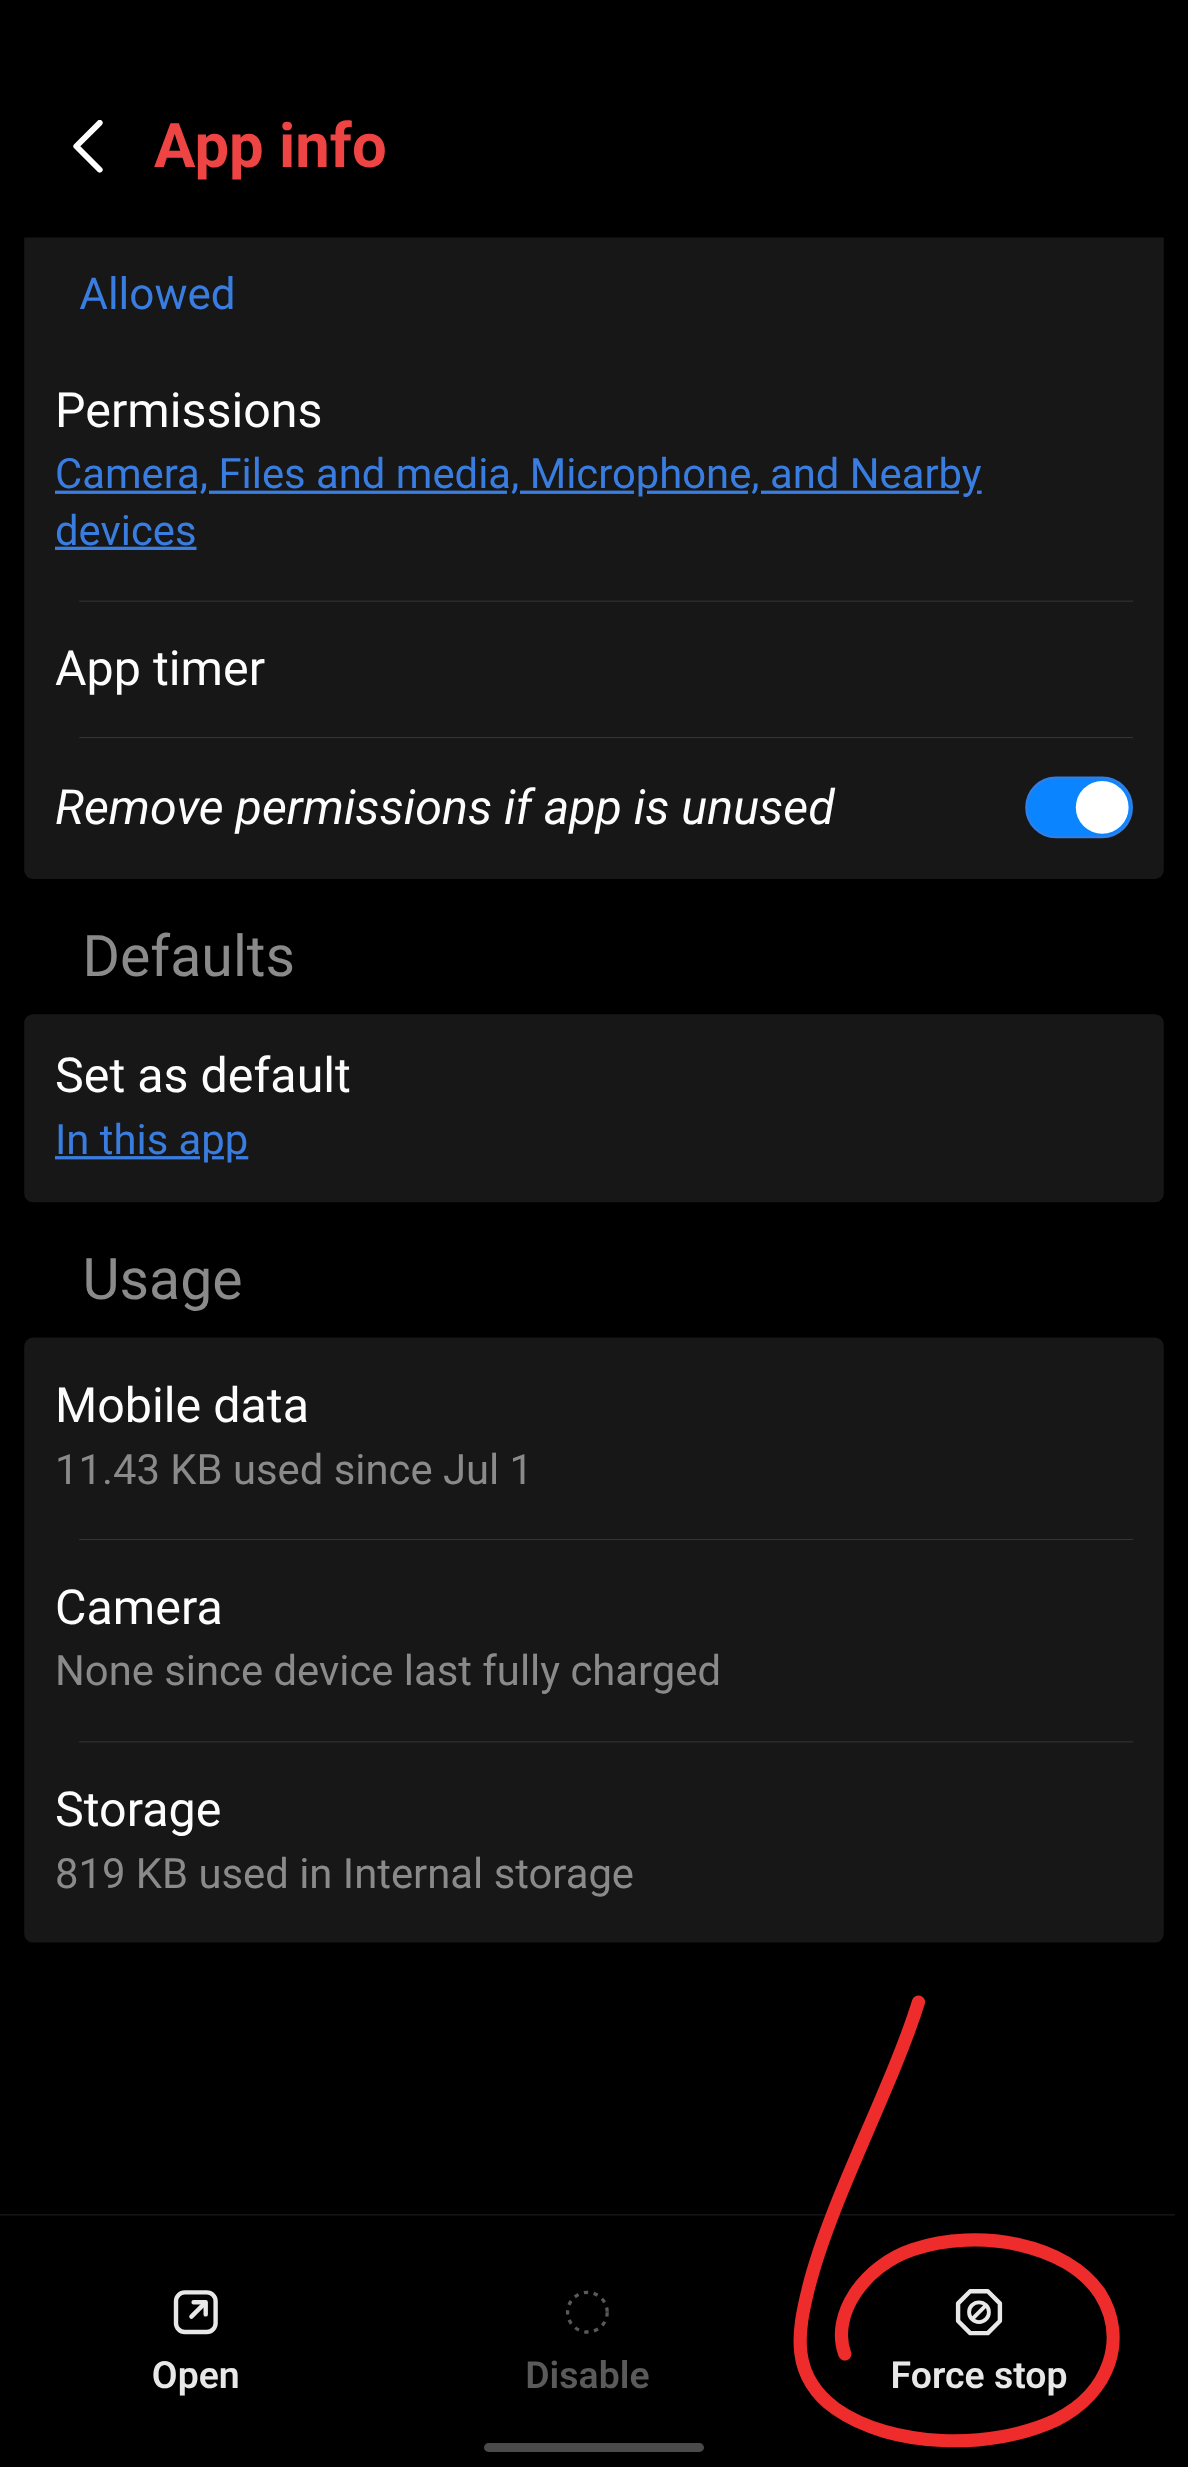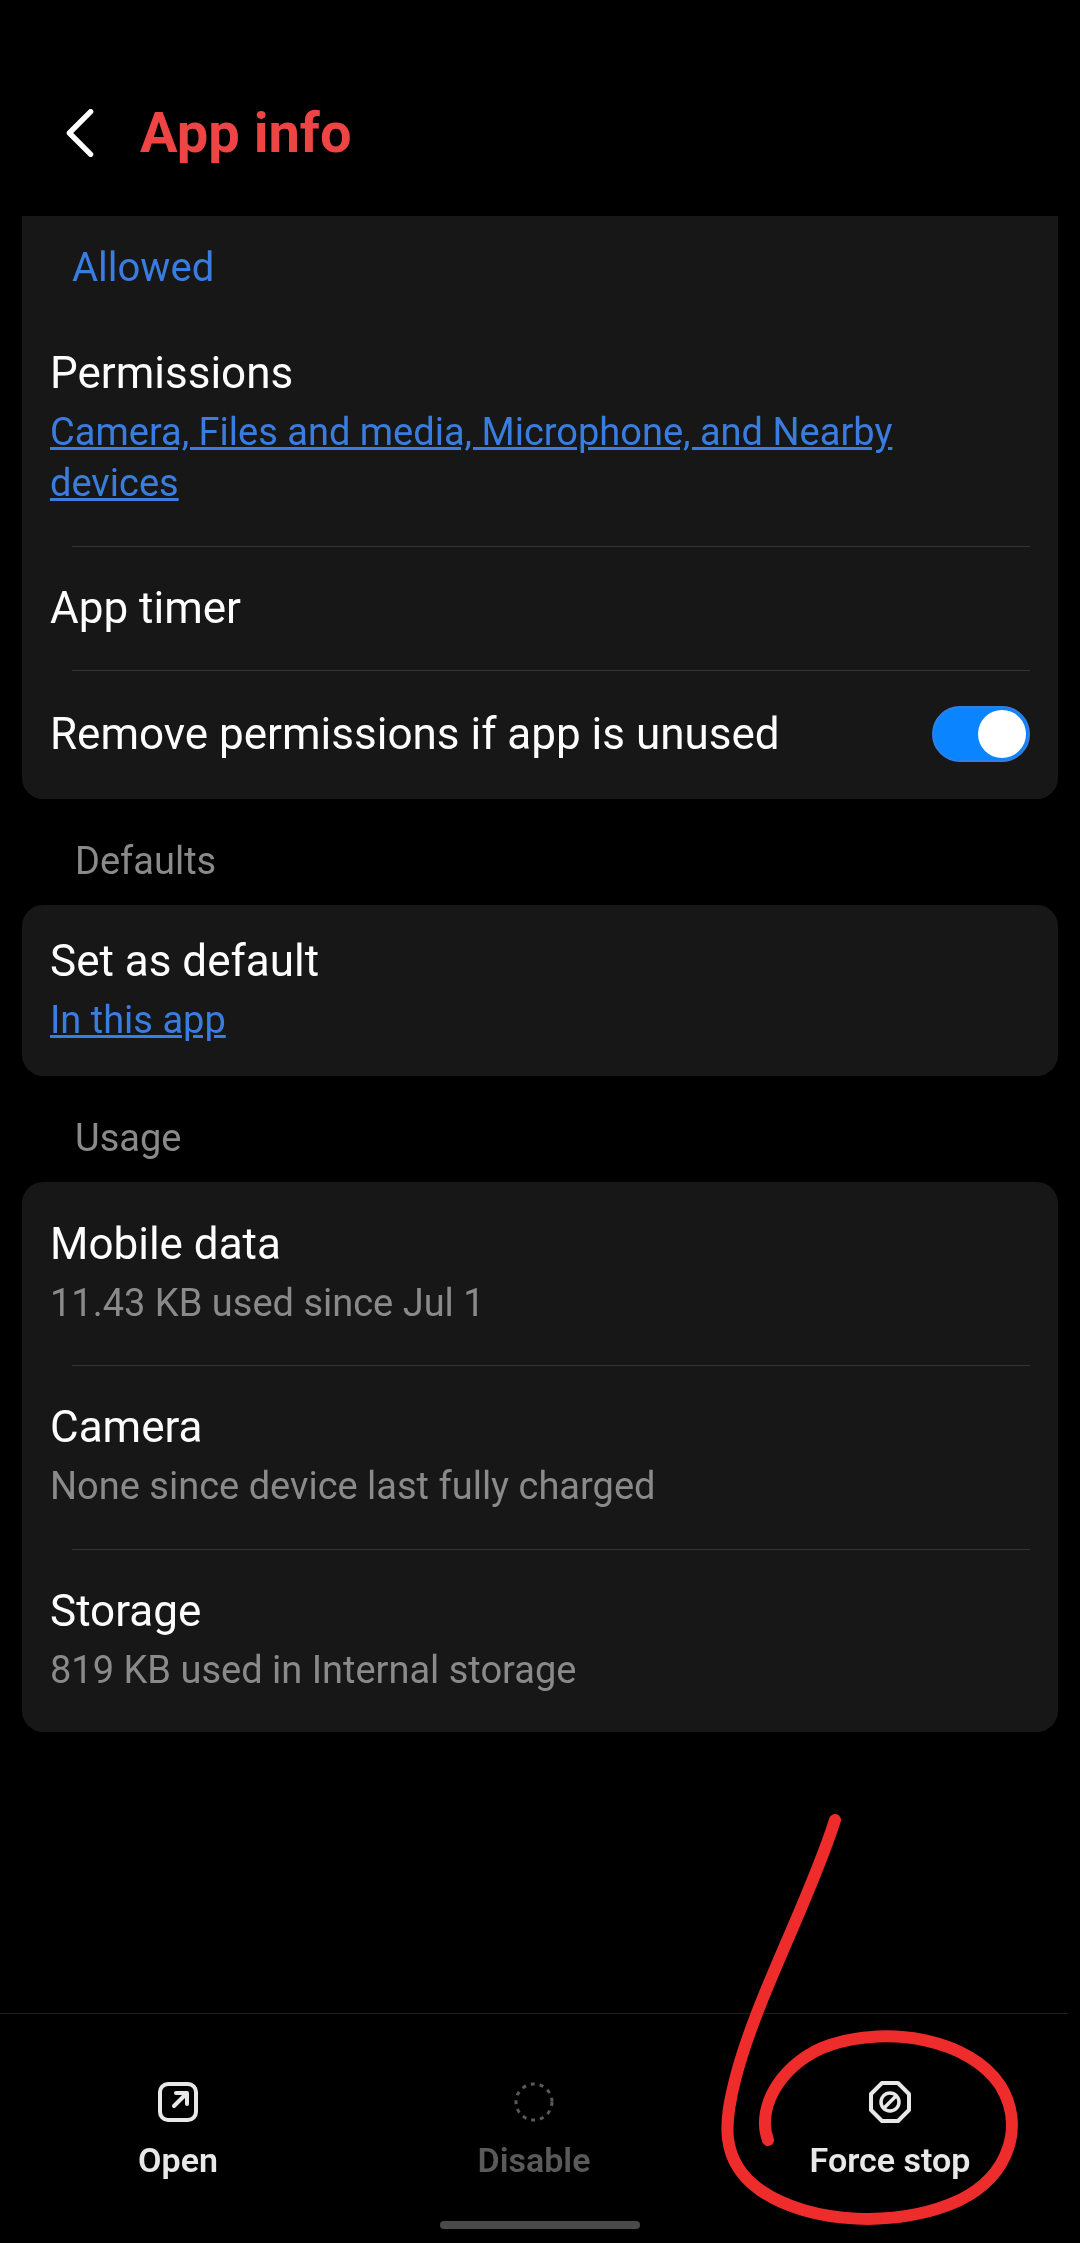--- a/index.html
+++ b/index.html
@@ -25,21 +25,21 @@
     align-items: center;
     justify-content: center;
   }
   .title {
     font-size: 56px;
     font-weight: 700;
     color: #ef4444;
   }
   .card {
     background: #171717;
-    border-radius: 21px;
+    border-radius: 8px;
     margin: 0 22px 40px 22px;
     overflow: hidden;
   }
   .card-flat-top {
     border-top-left-radius: 0;
     border-top-right-radius: 0;
   }
   .row {
     padding: 36px 28px;
     position: relative;
@@ -67,29 +67,30 @@
   .row-sub.blue {
     color: #3a7de0;
     text-decoration: underline;
   }
   .link-text {
     font-size: 40px;
     color: #3a7de0;
     padding: 28px 50px 20px 50px;
   }
   .section-header {
-    font-size: 38px;
+    font-size: 52px;
     color: #8a8a8a;
     padding: 0 75px 22px 75px;
   }
   .toggle-row {
     display: flex;
     align-items: center;
     justify-content: space-between;
     gap: 30px;
+    font-style: italic;
   }
   .toggle-row .row-title {
     flex: 1;
     line-height: 1.3;
   }
   .switch {
     width: 98px;
     height: 56px;
     background: #0a84ff;
     border-radius: 30px;

